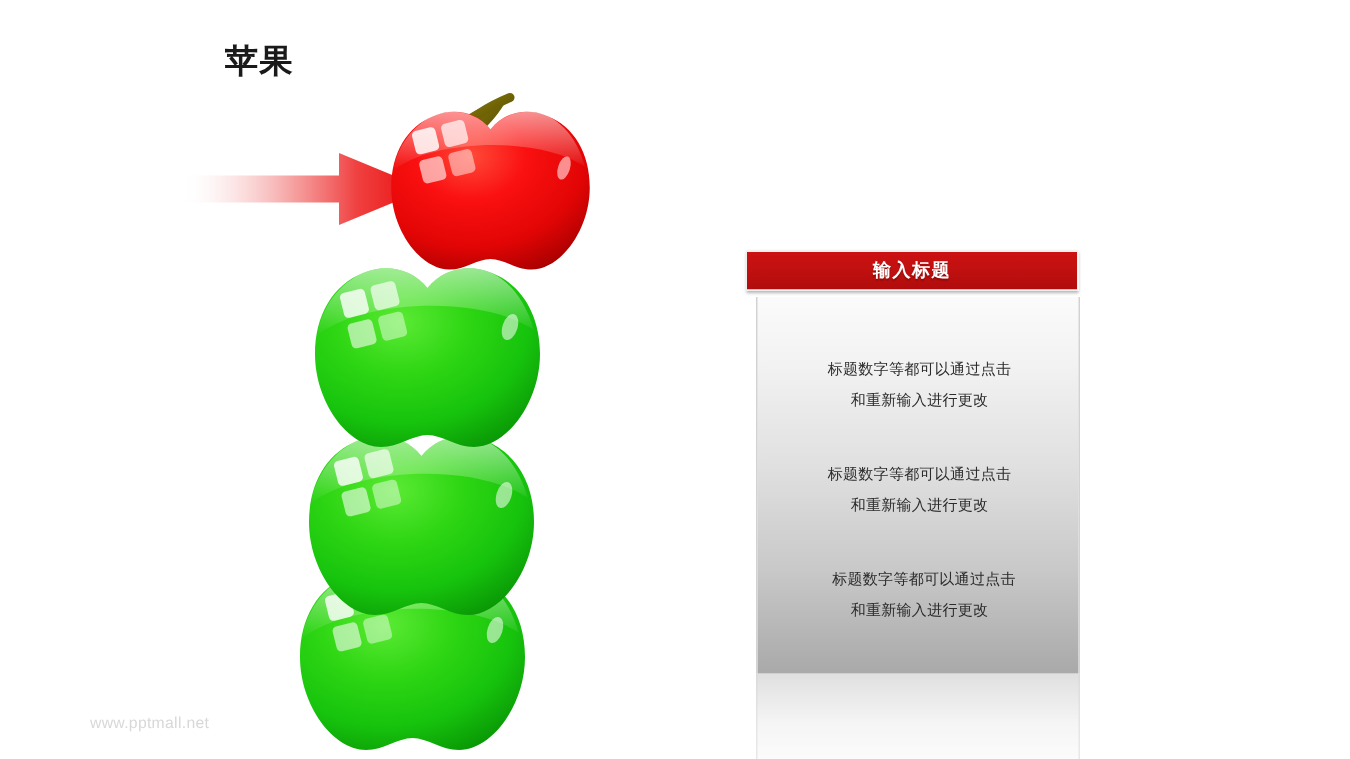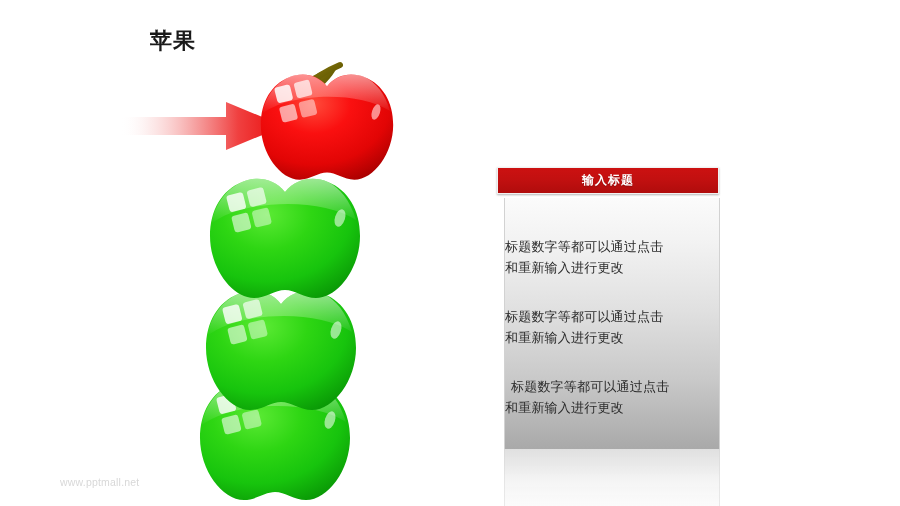--- a/index.html
+++ b/index.html
@@ -94,23 +94,23 @@
     border-right:1px solid rgba(210,210,210,0.45);
     box-sizing:border-box;
   }
   .panel-list{
     position:absolute;left:0;top:0;width:216px;
     padding-top:38px;
     box-sizing:border-box;
   }
   .panel-item{
     margin:0 0 28px 0;
-    text-align:left;
+    text-align:center;
     color:#2b2b2b;
-    font-size:13px;
+    font-size:10px;
     line-height:21px;
     letter-spacing:0.2px;
   }
   .panel-item .line{display:block;white-space:nowrap;}
   .panel-item.indent .line:first-child{padding-left:6px;}
 </style>
 </head>
 <body>
 
 <div class="slide">

